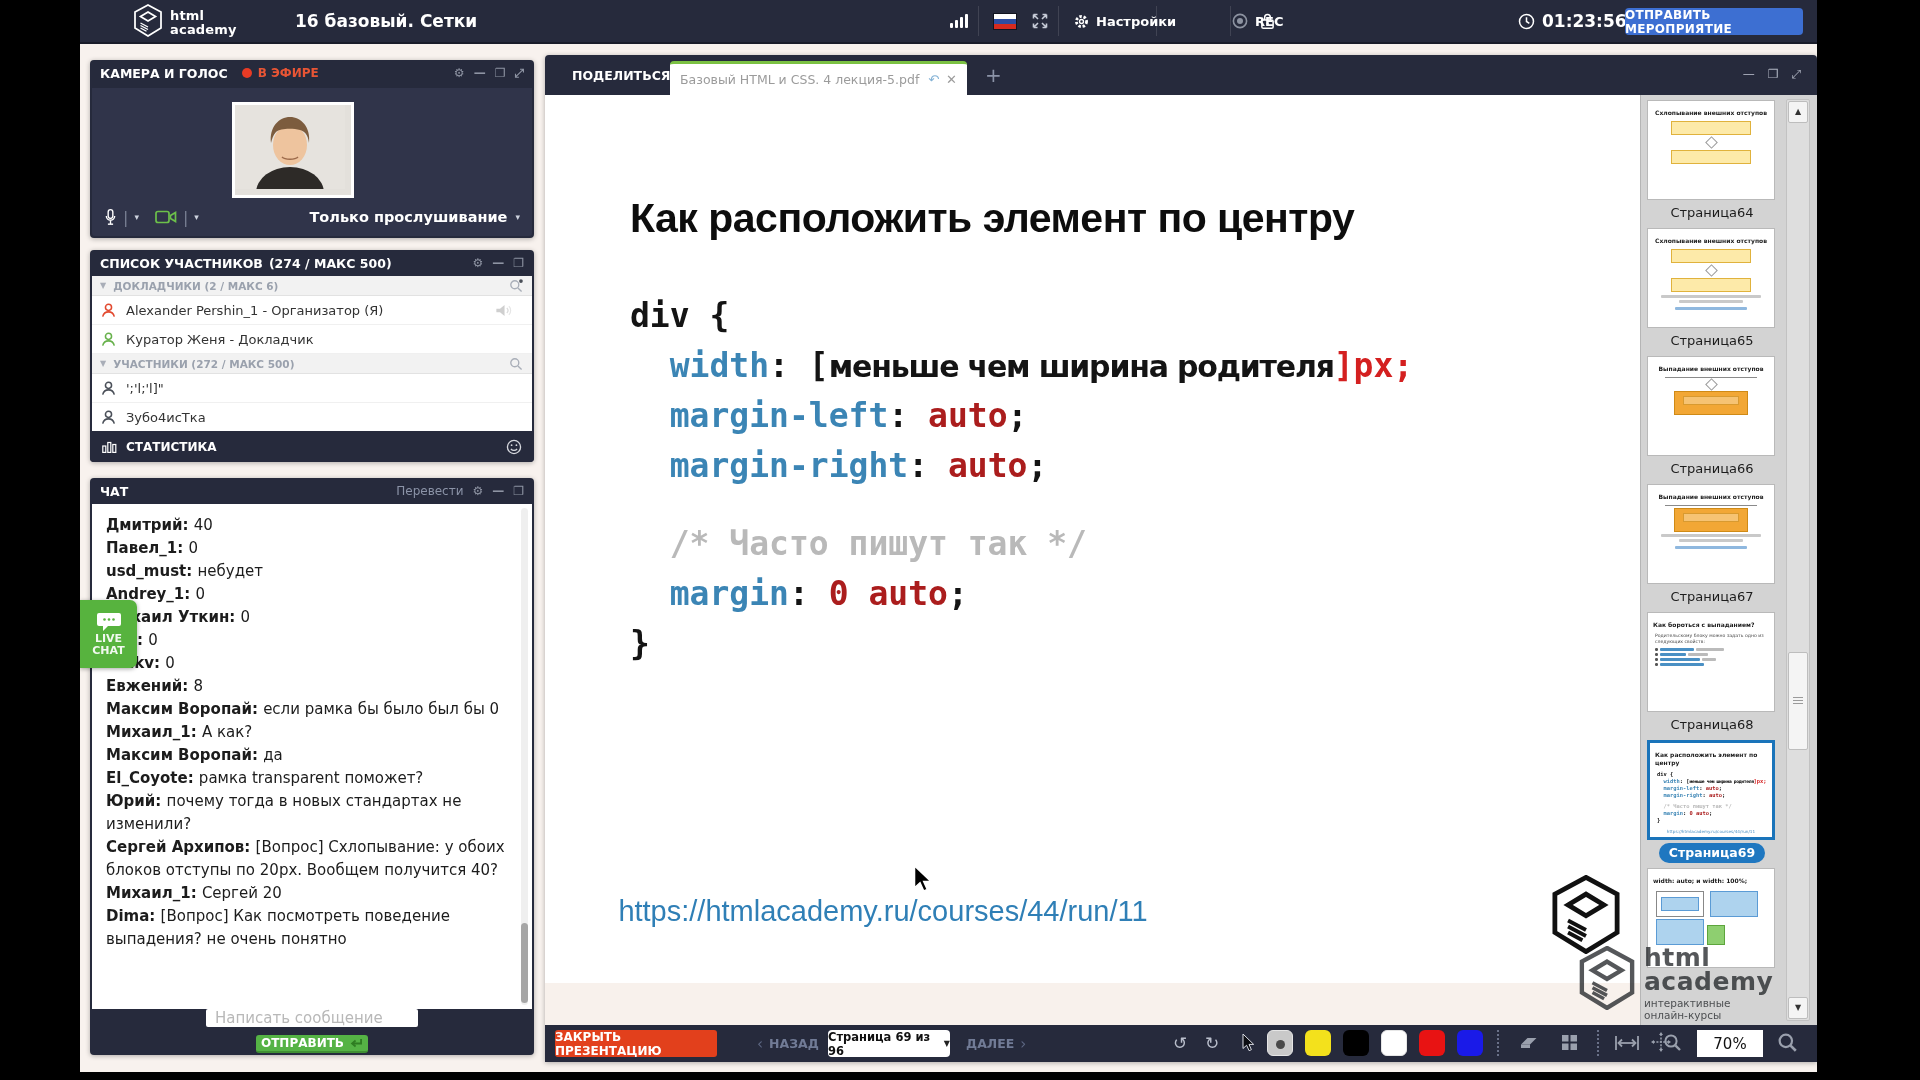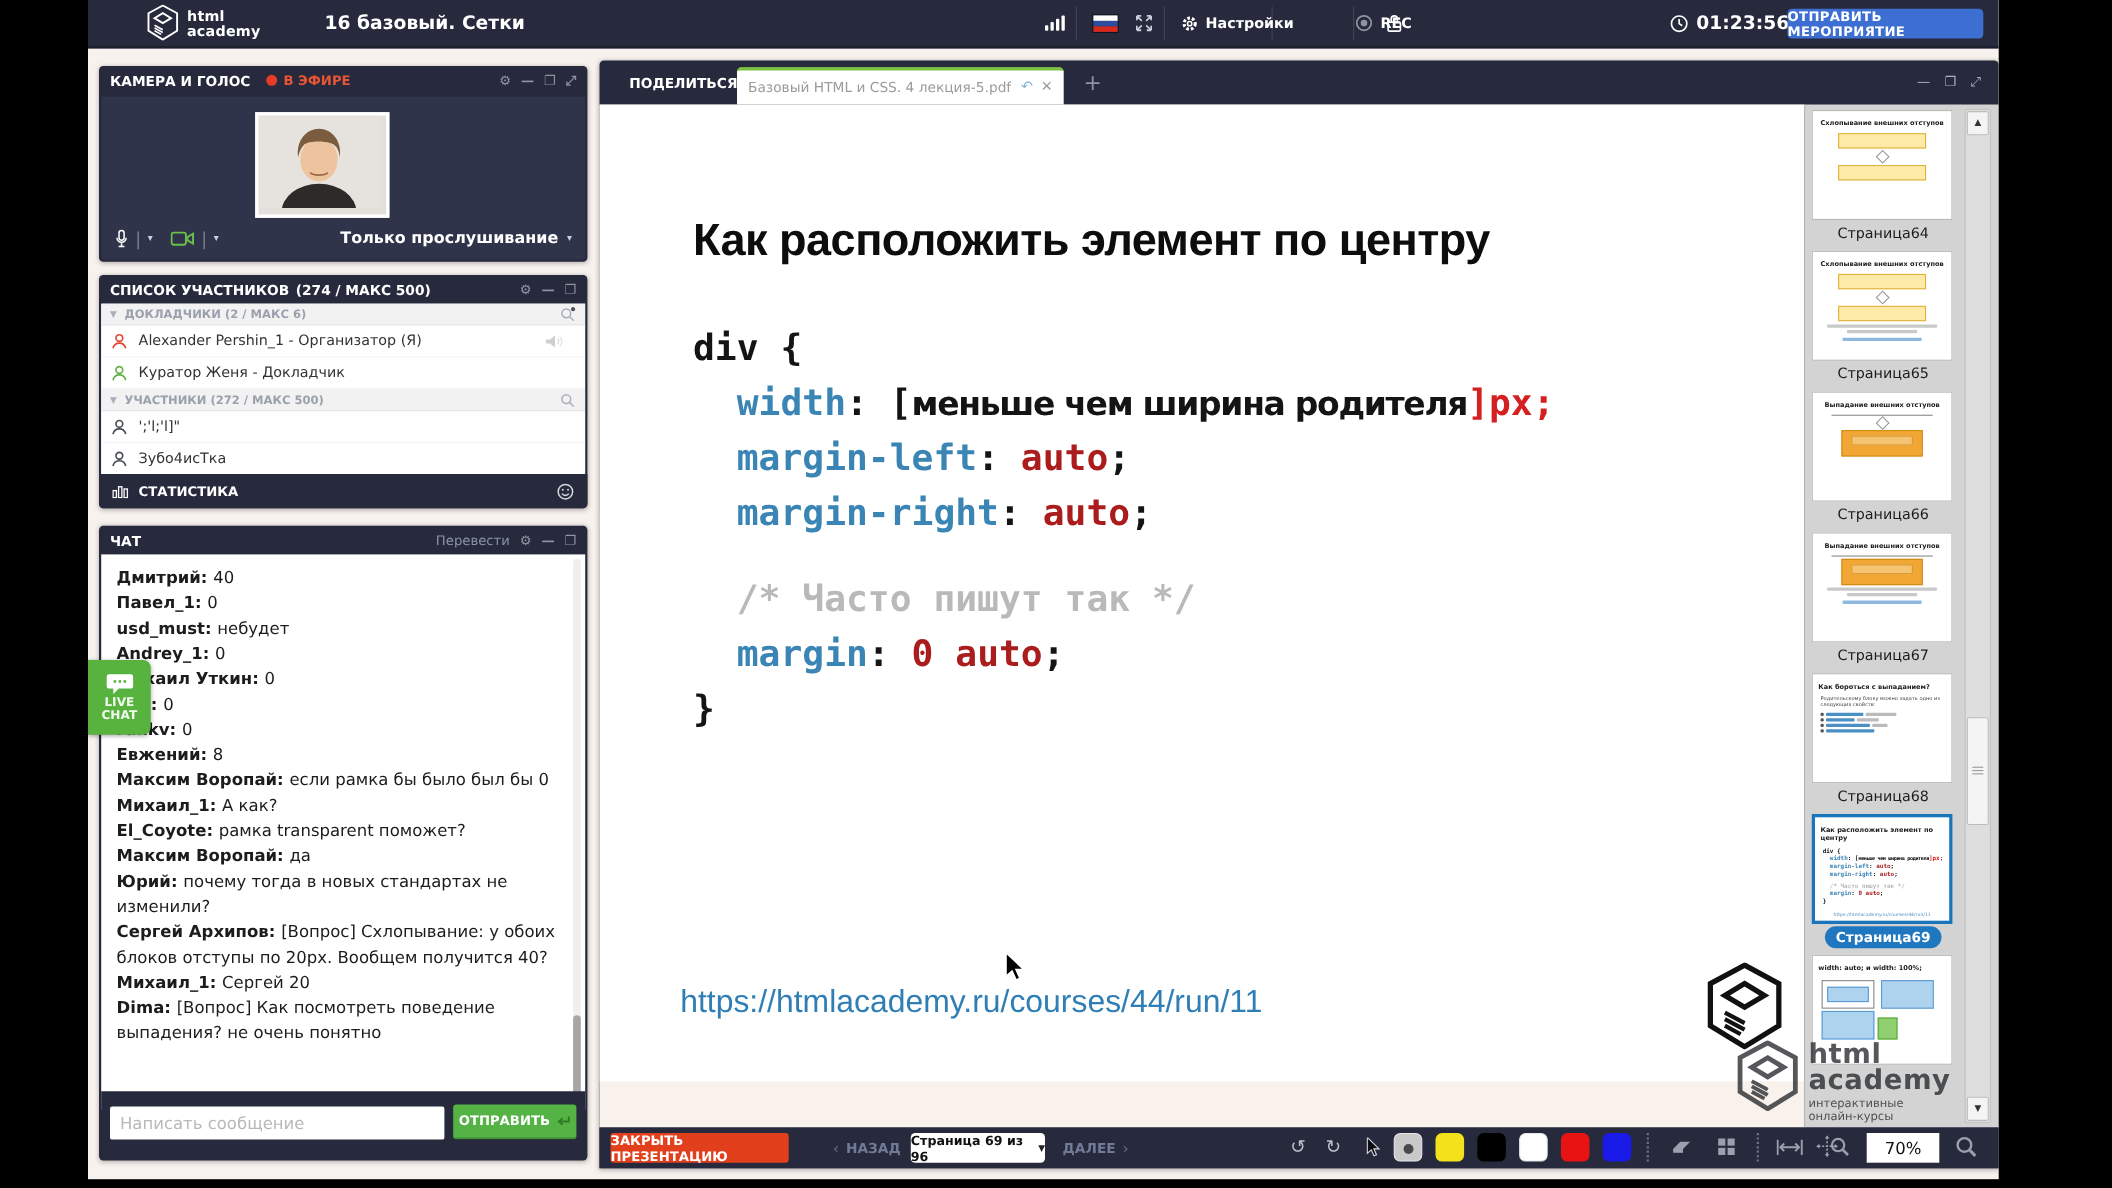--- a/index.html
+++ b/index.html
@@ -50,22 +50,22 @@
   .statsbar .sp{flex:1;}
 
   .chatp{top:478px;height:577px;}
   .chat-body{position:absolute;left:2px;right:2px;top:26px;bottom:46px;background:#fff;overflow:hidden;
     padding:10px 22px 6px 14px;box-sizing:border-box;}
   .msg{font-size:15px;line-height:23px;color:#1c1c1c;word-wrap:break-word;}
   .mname{font-weight:bold;}
   .translate{font-size:12px;color:#8b93a7;font-weight:normal;cursor:pointer;}
   .chat-scroll{position:absolute;right:6px;top:30px;bottom:50px;width:7px;background:#efefef;border-radius:4px;}
   .chat-thumb{position:absolute;right:6px;bottom:52px;width:7px;height:80px;background:#a6a6a6;border-radius:4px;}
-  .chat-inputbar{position:absolute;left:2px;right:2px;bottom:19px;height:44px;background:#262a3c;border-radius:0 0 3px 3px;
-    display:flex;align-items:flex-end;padding:0 8px;gap:8px;box-sizing:border-box;}
+  .chat-inputbar{position:absolute;left:2px;right:2px;bottom:2px;height:44px;background:#262a3c;border-radius:0 0 3px 3px;
+    display:flex;align-items:center;padding:0 8px;gap:8px;box-sizing:border-box;flex-direction:column;}
   .chat-input{flex:1;height:30px;border:none;border-radius:2px;padding:0 9px;font-size:15px;
     font-family:"DejaVu Sans",sans-serif;color:#333;background:#fff;outline:none;}
   .chat-input::placeholder{color:#b8b8b8;}
   .btn-send{width:112px;height:30px;background:#55b345;border-bottom:2px solid #3f8f32;border-radius:3px;color:#fff;
     font-size:12px;font-weight:bold;display:flex;align-items:center;justify-content:center;gap:6px;cursor:pointer;}
 
   .livechat{position:absolute;left:0;top:600px;width:57px;height:68px;background:#57b33e;border-radius:0 7px 7px 0;
     z-index:40;display:flex;flex-direction:column;align-items:center;justify-content:center;cursor:pointer;box-shadow:0 1px 4px rgba(0,0,0,.35);}
   .lc-txt{color:#fff;font-size:11px;font-weight:bold;line-height:12px;text-align:center;opacity:.92;}
 
@@ -382,22 +382,22 @@
         <div class="msg"><span class="mname">Дмитрий: </span>40</div>
         <div class="msg"><span class="mname">Павел_1: </span>0</div>
         <div class="msg"><span class="mname">usd_must: </span>небудет</div>
         <div class="msg"><span class="mname">Andrey_1: </span>0</div>
         <div class="msg"><span class="mname">Михаил Уткин: </span>0</div>
         <div class="msg"><span class="mname">lina: </span>0</div>
         <div class="msg"><span class="mname">rulikv: </span>0</div>
         <div class="msg"><span class="mname">Евжений: </span>8</div>
         <div class="msg"><span class="mname">Максим Воропай: </span>если рамка бы было был бы 0</div>
         <div class="msg"><span class="mname">Михаил_1: </span>А как?</div>
+        <div class="msg"><span class="mname">Максим Воропай: </span>да</div>
         <div class="msg"><span class="mname">El_Coyote: </span>рамка transparent поможет?</div>
-        <div class="msg"><span class="mname">Максим Воропай: </span>да</div>
         <div class="msg"><span class="mname">Юрий: </span>почему тогда в новых стандартах не изменили?</div>
         <div class="msg"><span class="mname">Сергей Архипов: </span>[Вопрос] Схлопывание: у обоих блоков отступы по 20px. Вообщем получится 40?</div>
         <div class="msg"><span class="mname">Михаил_1: </span>Сергей 20</div>
         <div class="msg"><span class="mname">Dima: </span>[Вопрос] Как посмотреть поведение выпадения? не очень понятно</div>
       </div>
     <div class="chat-scroll"></div>
     <div class="chat-thumb"></div>
     <div class="chat-inputbar">
       <input class="chat-input" placeholder="Написать сообщение" style="">
       <div class="btn-send">

